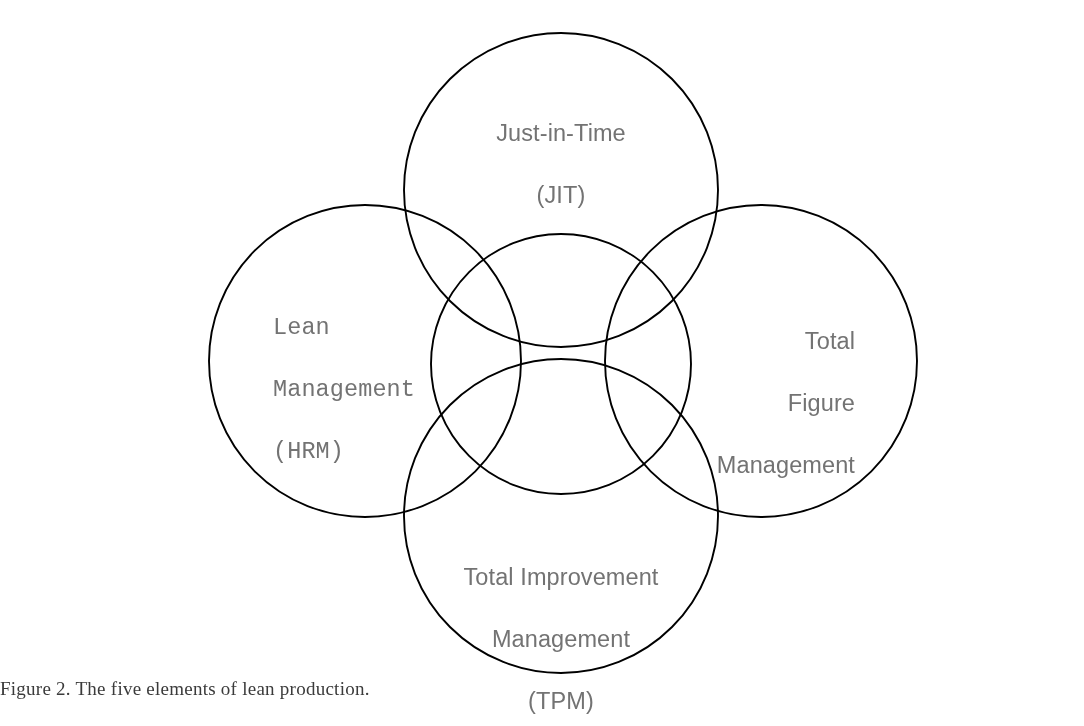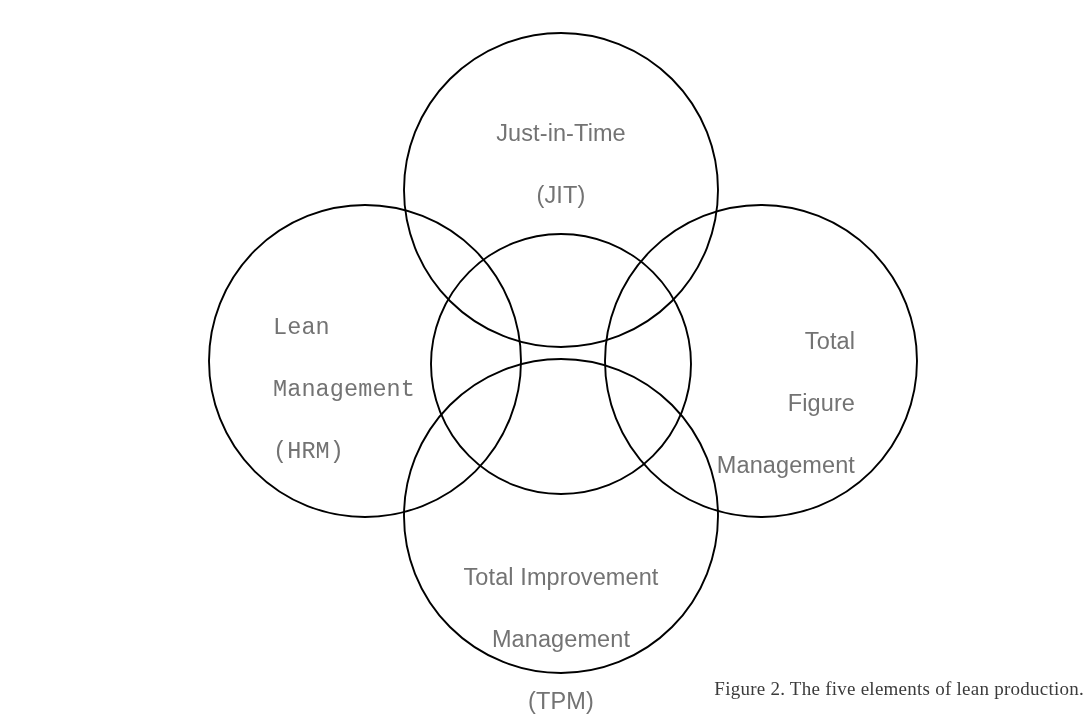--- a/index.html
+++ b/index.html
@@ -90,21 +90,21 @@
 
   .label-line {
     display: block;
   }
 
   #figure-caption {
     position: absolute;
     left: 0;
     top: 676px;
     width: 1084px;
-    text-align: right;
+    text-align: left;
     font-family: "Liberation Serif", serif;
     font-size: 19px;
     line-height: 26px;
     color: #3b3b3b;
     letter-spacing: 0.25px;
   }
 </style>
 </head>
 <body>
 

